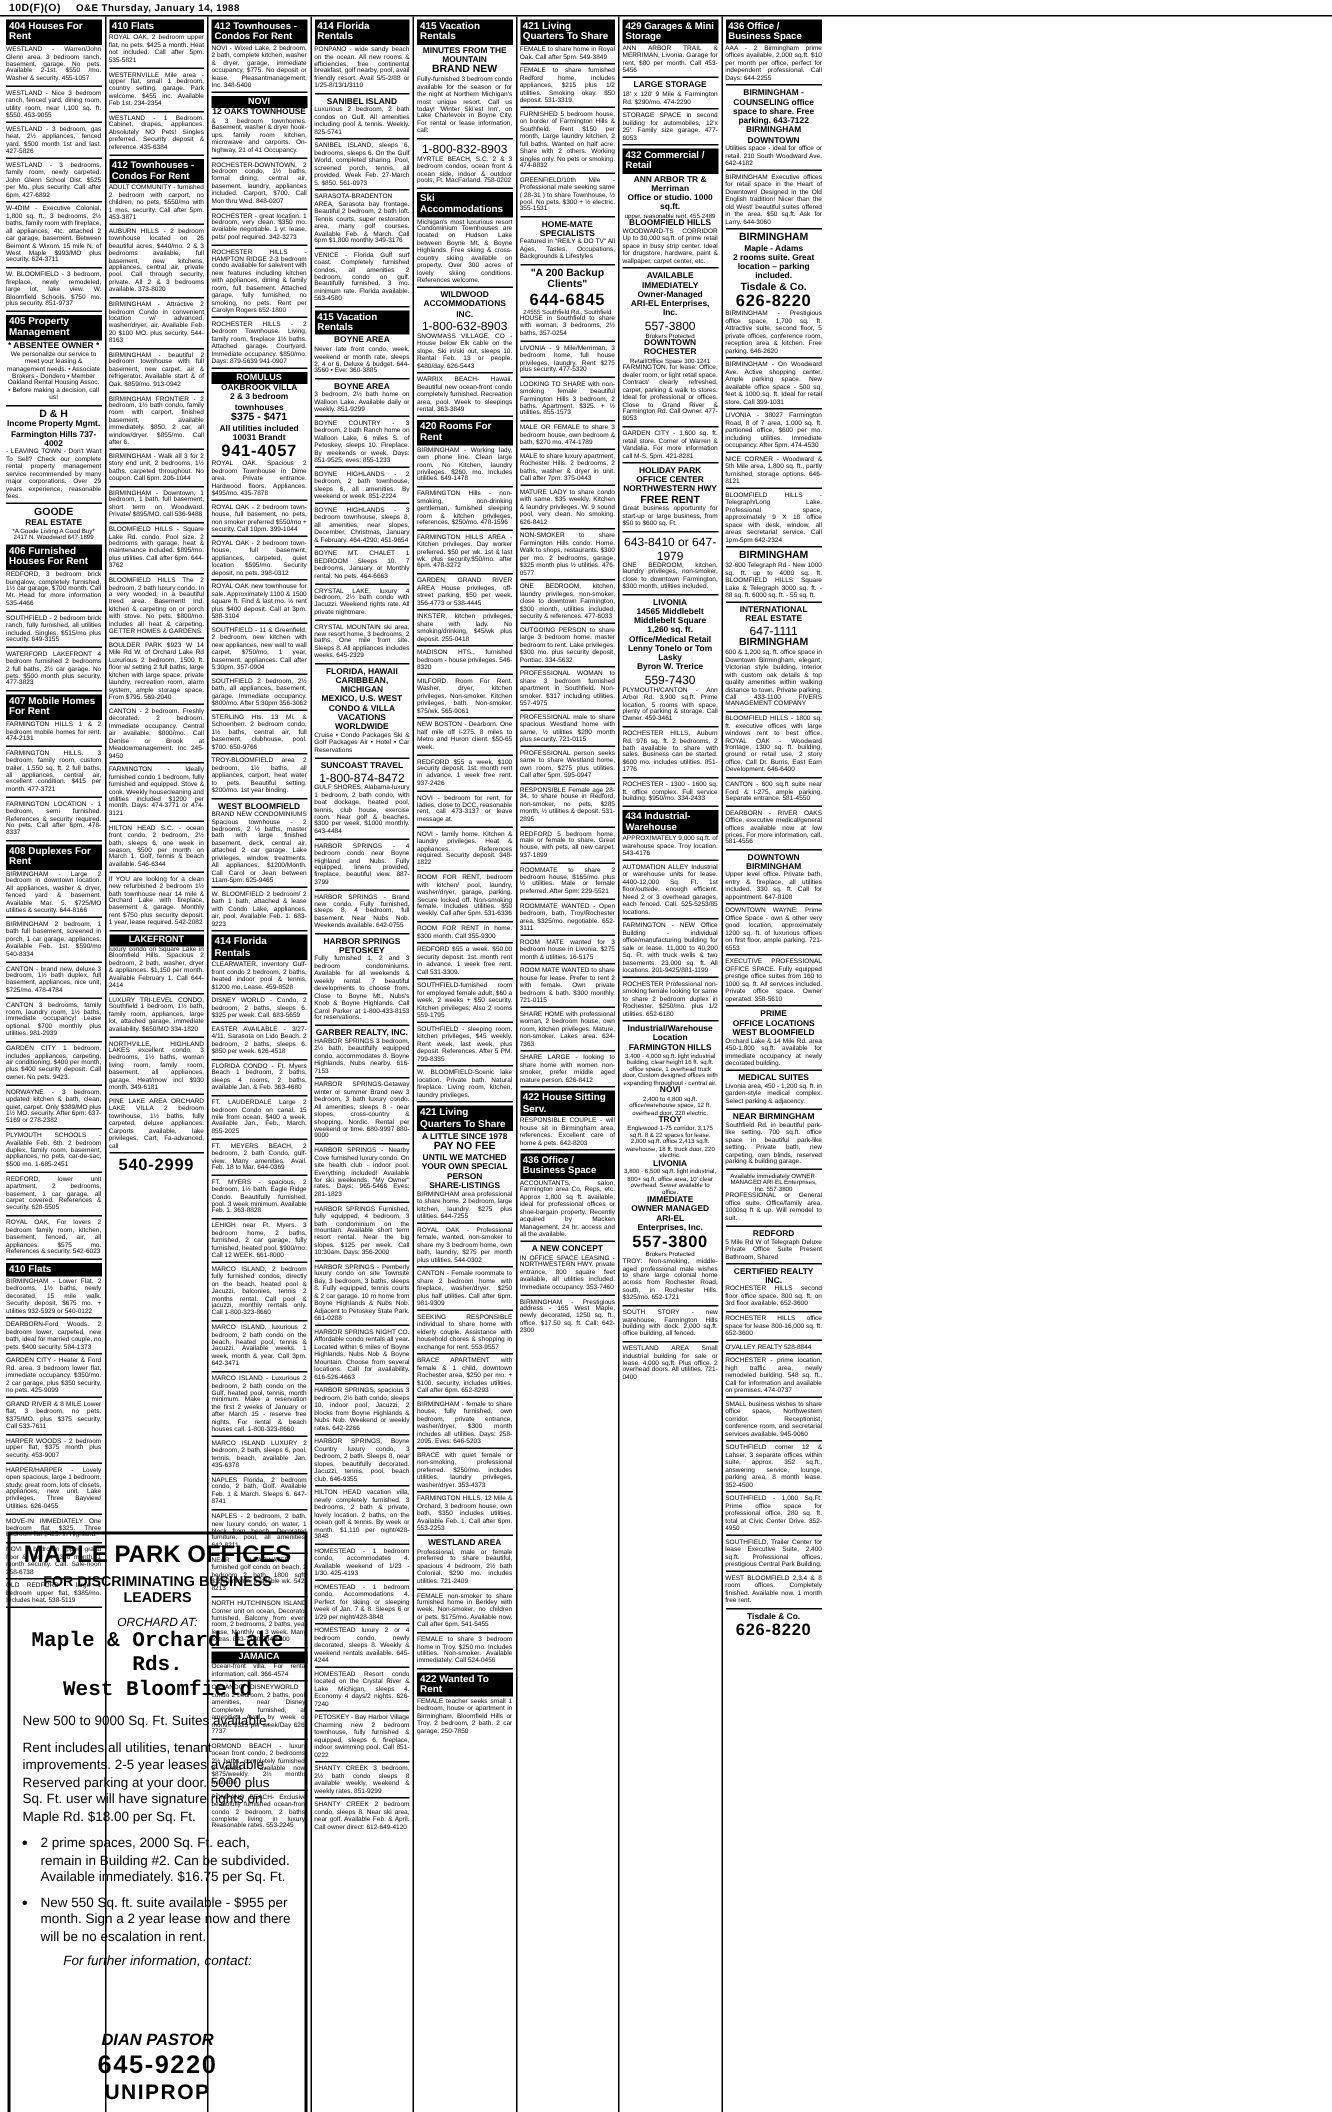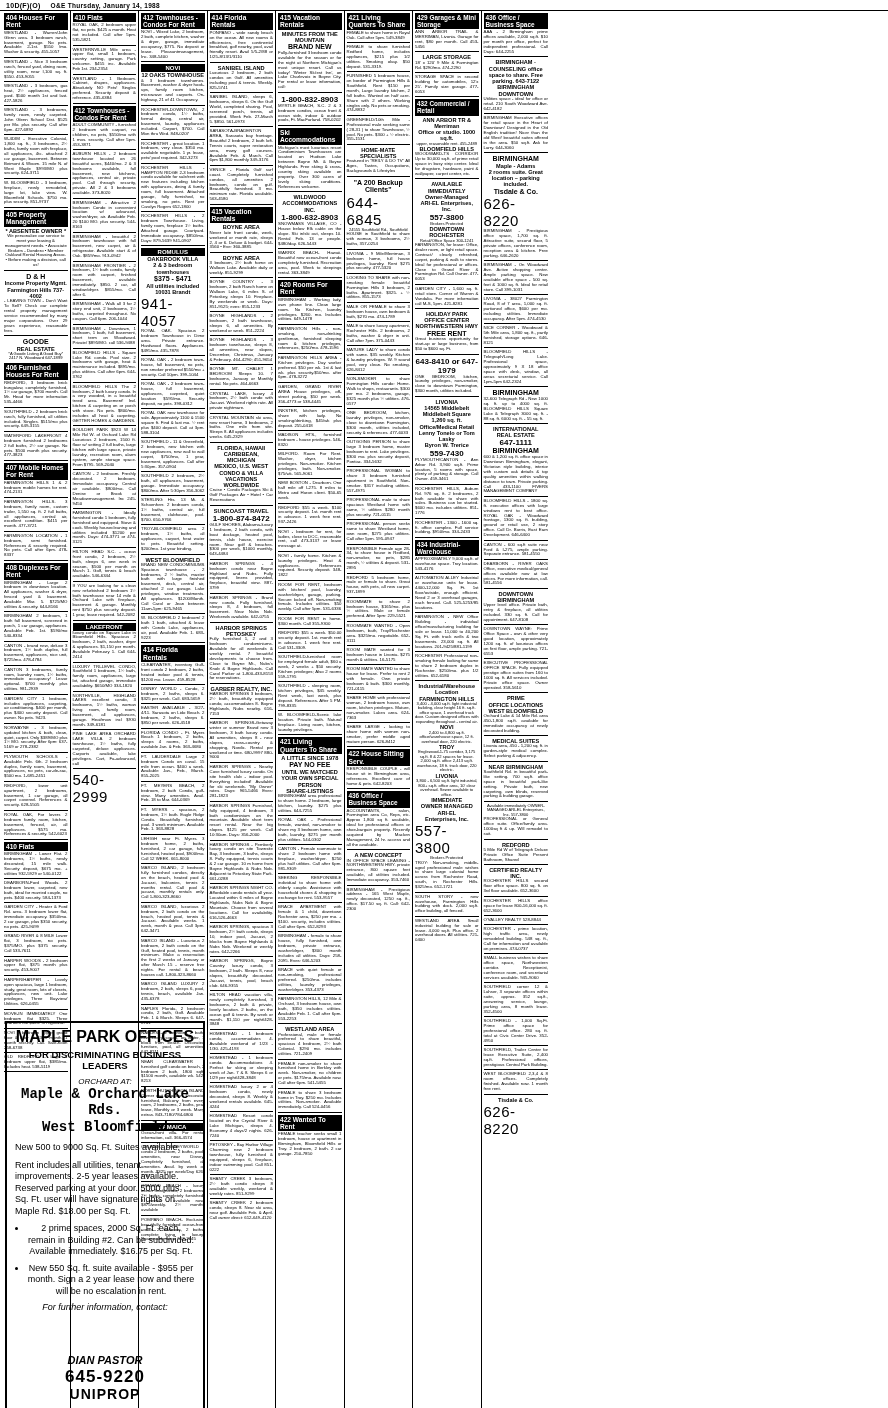--- a/index.html
+++ b/index.html
@@ -19,28 +19,28 @@
   .big{font-size:7px;font-weight:bold;text-align:center;line-height:1.1;}
   .med{font-size:5.6px;font-weight:bold;text-align:center;line-height:1.12;}
   .rev{background:#000;color:#fff;font-weight:bold;font-size:6px;padding:1px 2px;text-align:center;}
   .maple{border:2px solid #000;margin:3px 1px;padding:6px 8px;text-align:center;}
   .maple .h{font-size:16px;font-weight:bold;line-height:1.05;}
   .maple .s{font-size:9.5px;font-weight:bold;margin-top:4px;line-height:1.15;}
   .maple .loc{font-size:8px;font-style:italic;margin-top:5px;}
   .maple .addr{font-size:14px;font-weight:bold;line-height:1.2;font-family:Liberation Mono, monospace;}
   .maple p{font-size:9px;line-height:1.28;text-align:left;margin:6px 0 0 0;}
   .maple ul{font-size:9px;line-height:1.28;text-align:left;margin:6px 0 0 0;padding-left:12px;}
-  .maple li{margin-bottom:5px;text-align:center;}
+  .maple li{margin-bottom:5px;}
   .maple .fi{font-size:9px;font-style:italic;margin-top:4px;}
   .maple .nm{font-size:11px;font-weight:bold;font-style:italic;margin-top:42px;}
   .maple .ph2{font-size:17px;font-weight:bold;letter-spacing:1px;line-height:1.05;margin-top:2px;}
   .maple .uni{font-size:14px;font-weight:bold;letter-spacing:1px;}
   .tiny{font-size:4.1px;line-height:1.1;}
-  .phbig{font-size:15px;font-weight:normal;text-align:left;letter-spacing:.5px;}
-  .phmed{font-size:8px;font-weight:bold;text-align:center;}
+  .phbig{font-size:11px;font-weight:bold;text-align:center;letter-spacing:.5px;}
+  .phmed{font-size:8px;font-weight:normal;text-align:center;}
 </style>
 </head>
 <body>
 
 <div class="page">
 
   <div class="masthead">
     <span class="left">10D(F)(O)</span>
     <span class="mid">O&amp;E    Thursday, January 14, 1988</span>
   </div>

